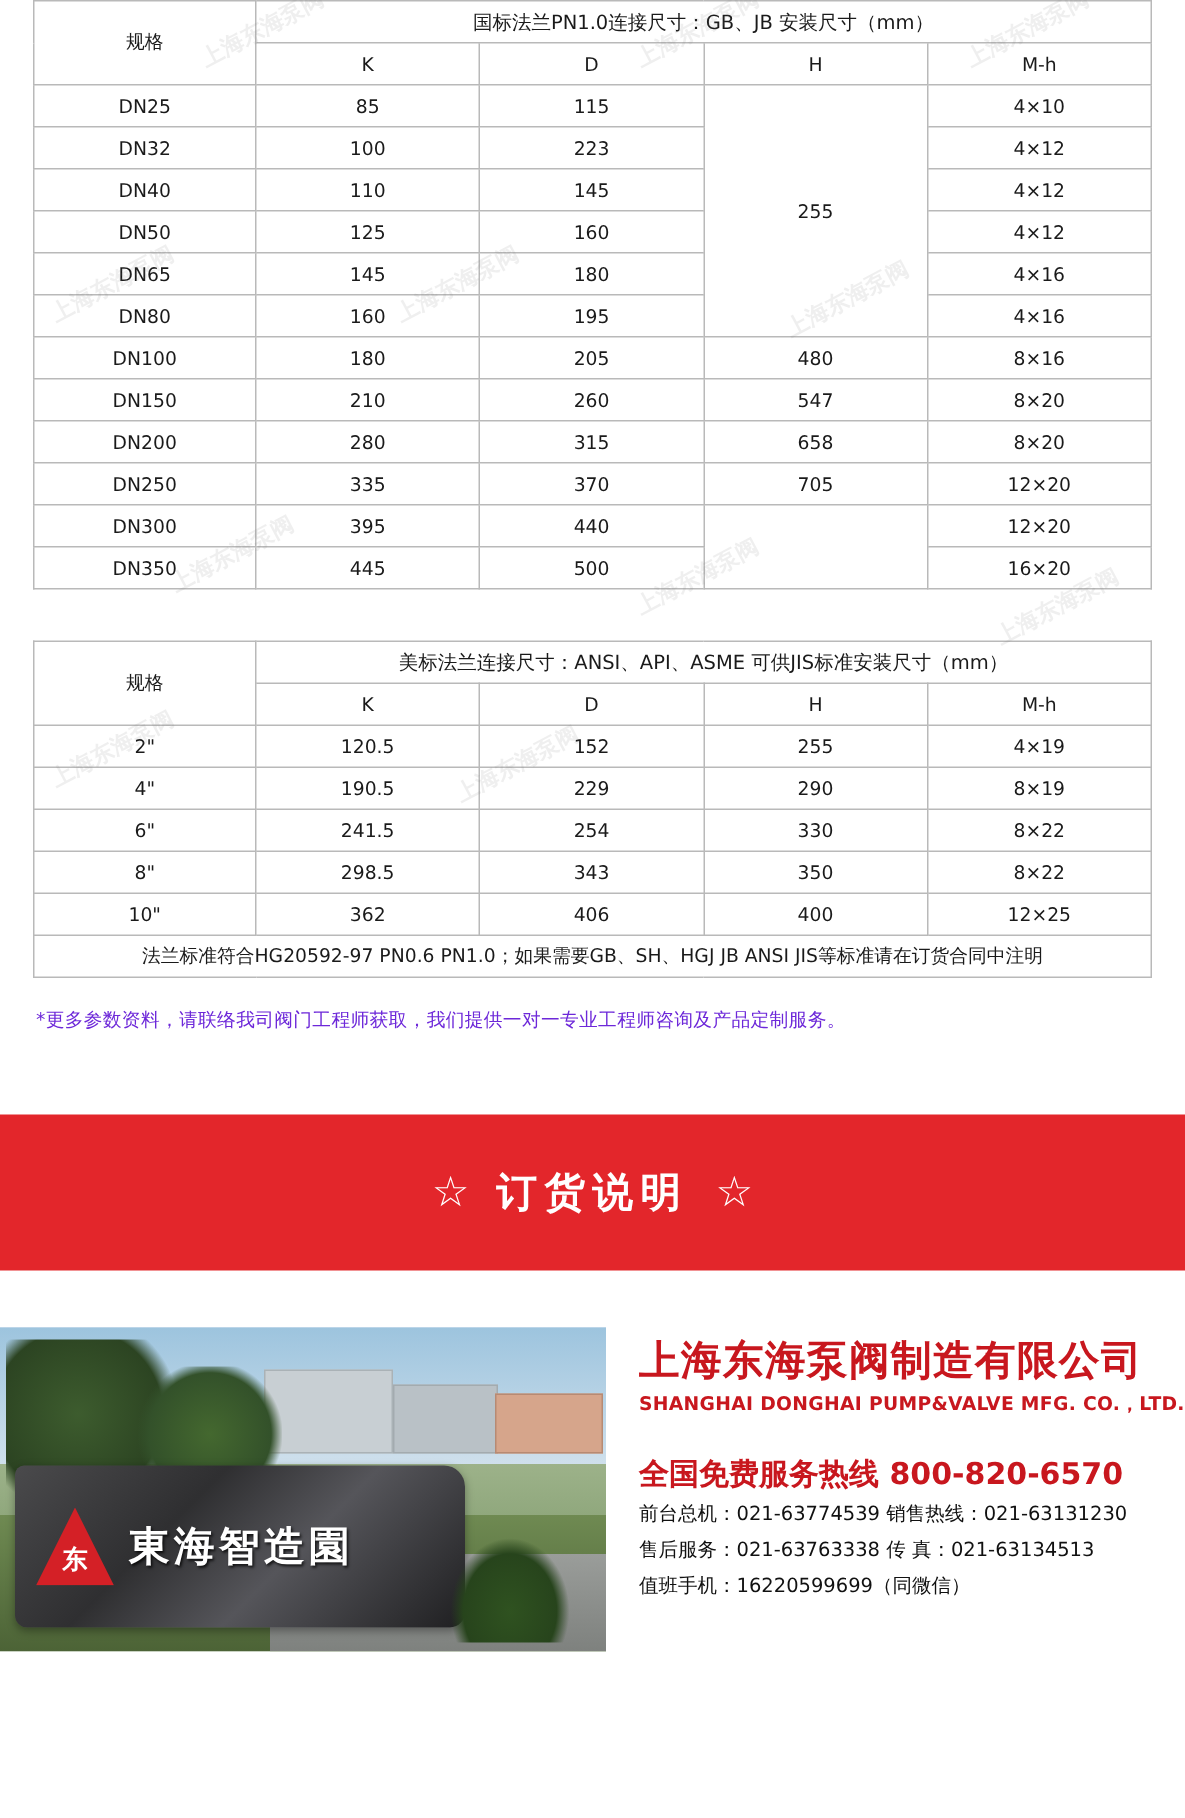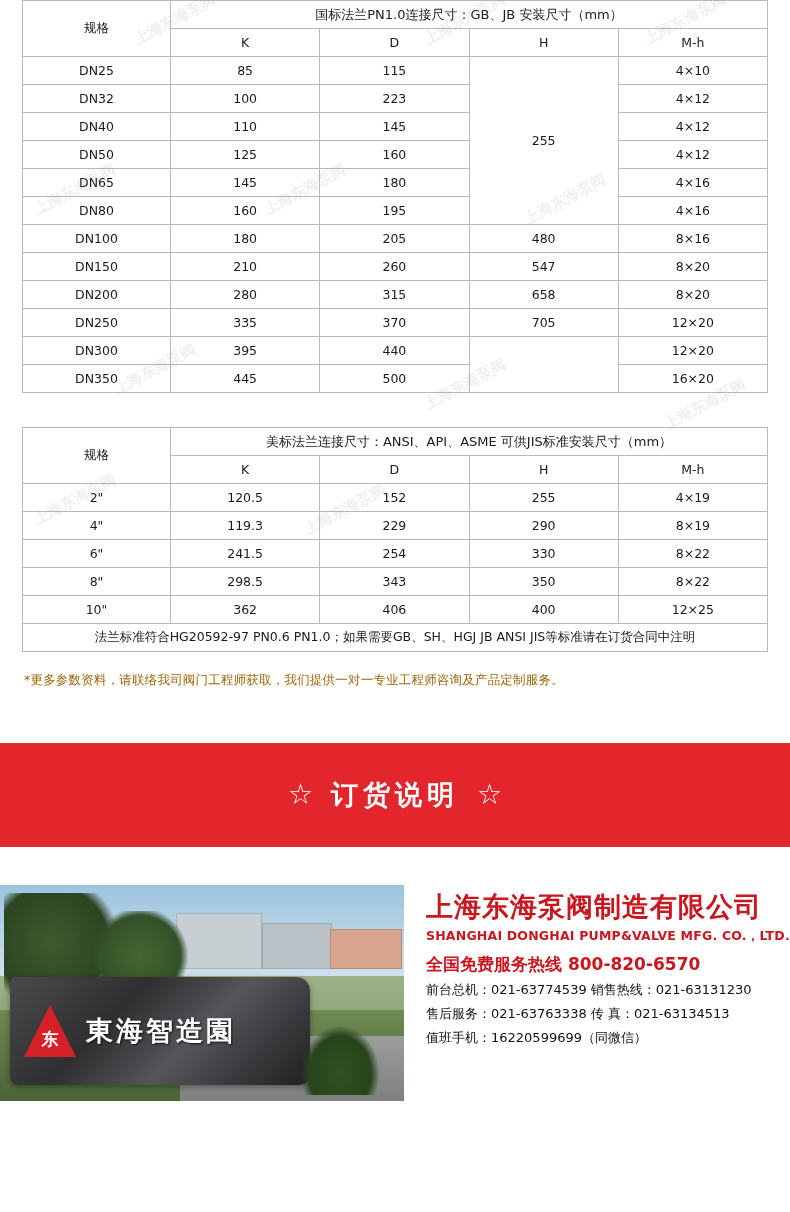--- a/index.html
+++ b/index.html
@@ -39,21 +39,21 @@
     text-align: left;
     padding-left: 10px;
     font-size: 12px;
     height: 30px;
   }
   .gap-1 { height: 34px; }
 
   .footnote {
     padding: 0 24px;
     font-size: 12.5px;
-    color: #a16207;
+    color: #6d28d9;
     margin-top: 20px;
     letter-spacing: .2px;
   }
 
   
   .banner {
     margin-top: 54px;
     background: #e3262b;
     height: 104px;
     display: flex;
@@ -136,21 +136,21 @@
            background: radial-gradient(ellipse at 50% 70%, #2f5220 0%, #27441c 55%, rgba(39,68,28,0) 70%); }
 
   .company { padding-left: 22px; padding-top: 4px; }
   .company .cn-name {
     color: #c8171e; font-size: 27px; font-weight: bold; letter-spacing: 1px;
   }
   .company .en-name {
     color: #c8171e; font-size: 12.5px; font-weight: bold; margin-top: 3px; letter-spacing: .2px;
   }
   .company .hotline {
-    color: #c8171e; font-size: 17px; font-weight: bold; margin-top: 8px;
+    color: #c8171e; font-size: 20px; font-weight: bold; margin-top: 24px;
   }
   .company .addr-line {
     color: #111; font-size: 13px; margin-top: 5px; line-height: 1.45;
   }
 
   
   .wm {
     position: absolute;
     color: rgba(120,120,120,0.12);
     font-size: 15px;
@@ -279,21 +279,21 @@
       </tr>
       <tr>
         <td>2"</td>
         <td>120.5</td>
         <td>152</td>
         <td>255</td>
         <td>4×19</td>
       </tr>
       <tr>
         <td>4"</td>
-        <td>119.3</td>
+        <td>190.5</td>
         <td>229</td>
         <td>290</td>
         <td>8×19</td>
       </tr>
       <tr>
         <td>6"</td>
         <td>241.5</td>
         <td>254</td>
         <td>330</td>
         <td>8×22</td>

